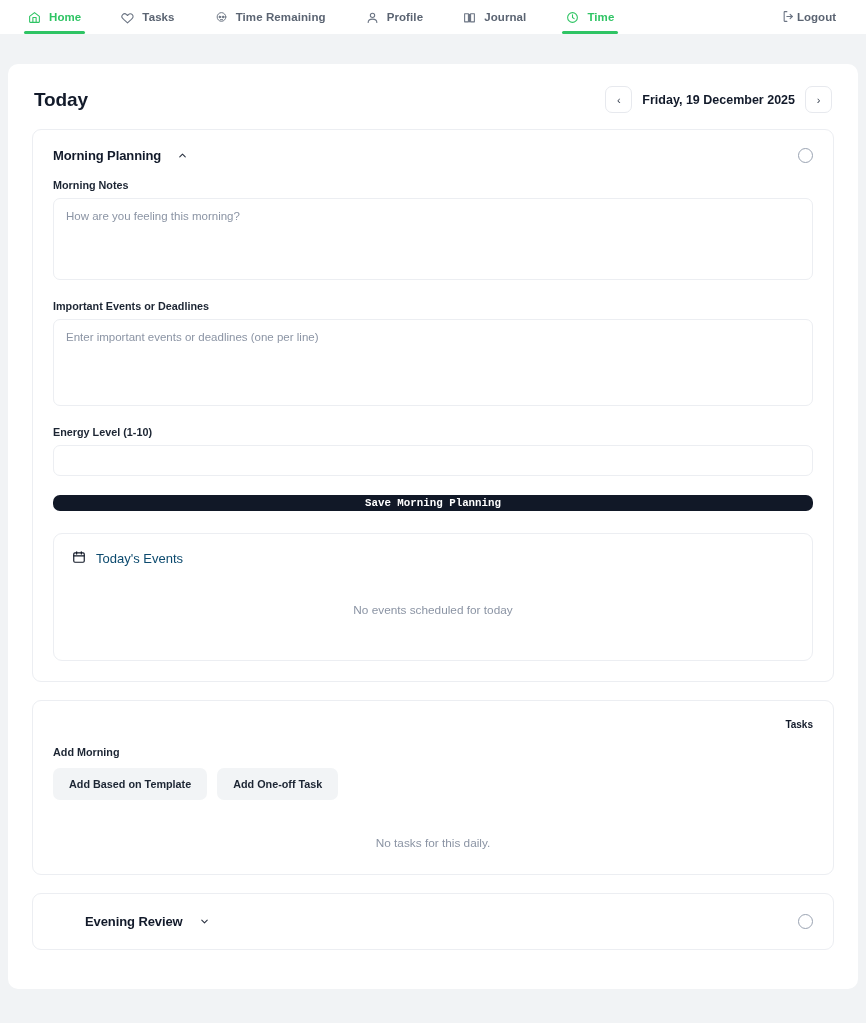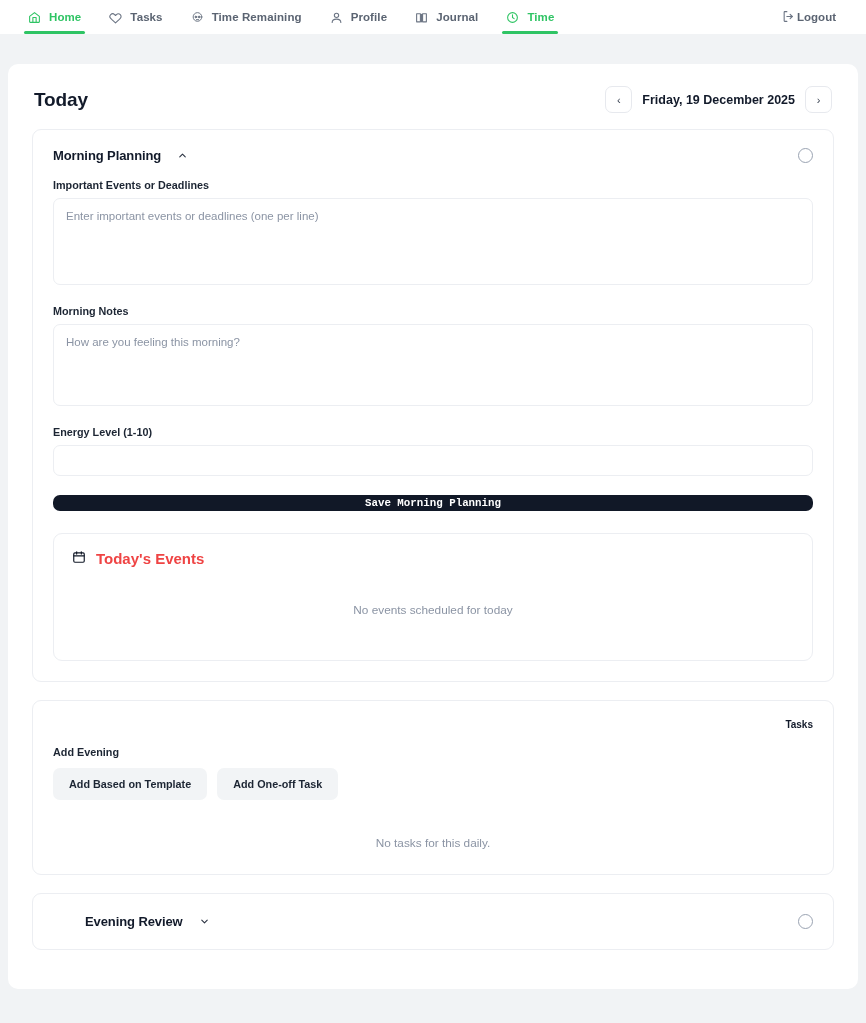--- a/index.html
+++ b/index.html
@@ -14,21 +14,21 @@
 
   
   .navbar {
     height: 34px;
     background: #ffffff;
     display: flex;
     align-items: center;
     padding: 0 22px 0 14px;
     position: relative;
   }
-  .nav-left { display: flex; align-items: center; gap: 0px; height: 34px; }
+  .nav-left { display: flex; align-items: center; gap: 12px; height: 34px; }
   .nav-item {
     display: flex;
     align-items: center;
     gap: 8px;
     height: 34px;
     padding: 0 14px;
     position: relative;
     cursor: pointer;
     color: #5b6472;
     font-size: 11.5px;
@@ -182,23 +182,23 @@
     border: 1px solid #eceef2;
     border-radius: 9px;
     margin-top: 22px;
     padding: 16px 18px 22px 18px;
     min-height: 128px;
   }
   .events-head {
     display: flex;
     align-items: center;
     gap: 10px;
-    color: #ef4444;
-    font-size: 15px;
-    font-weight: bold;
+    color: #0c4a6e;
+    font-size: 13px;
+    font-weight: normal;
   }
   .events-empty {
     text-align: center;
     color: #8b94a4;
     font-size: 11.8px;
     margin-top: 36px;
   }
 
   
   .tasks-body { padding: 18px 20px 24px 20px; }
@@ -338,27 +338,27 @@
           <svg width="11" height="11" viewBox="0 0 24 24" fill="none" stroke="#2b3342" stroke-width="2.4" stroke-linecap="round" stroke-linejoin="round">
             <path d="M6 15l6-6 6 6"></path>
           </svg>
         </span>
         <span class="status-circle"></span>
       </div>
 
       <div class="section-body">
 
         <div class="field-block">
+          <label class="field-label">Morning Notes</label>
+          <textarea class="input ta-notes" placeholder="How are you feeling this morning?" style=""></textarea>
+        </div>
+
+        <div class="field-block">
           <label class="field-label">Important Events or Deadlines</label>
           <textarea class="input ta-events" placeholder="Enter important events or deadlines (one per line)" style=""></textarea>
-        </div>
-
-        <div class="field-block">
-          <label class="field-label">Morning Notes</label>
-          <textarea class="input ta-notes" placeholder="How are you feeling this morning?" style=""></textarea>
         </div>
 
         <div class="field-block">
           <label class="field-label">Energy Level (1-10)</label>
           <input class="input energy-input" type="text" placeholder="" style="">
         </div>
 
         <button class="save-btn">Save Morning Planning</button>
 
         <div class="events-card">
@@ -375,21 +375,21 @@
           </div>
           <div class="events-empty">No events scheduled for today</div>
         </div>
 
       </div>
     </div>
 
     <div class="section-card">
       <div class="tasks-body">
         <div class="tasks-title">Tasks</div>
-        <label class="subtle-label">Add Evening</label>
+        <label class="subtle-label">Add Morning</label>
         <div class="task-btn-row">
           <button class="task-btn">Add Based on Template</button>
           <button class="task-btn">Add One-off Task</button>
         </div>
         <div class="tasks-empty">No tasks for this daily.</div>
       </div>
     </div>
 
     <div class="section-card evening-card">
       <div class="section-head collapsed">

